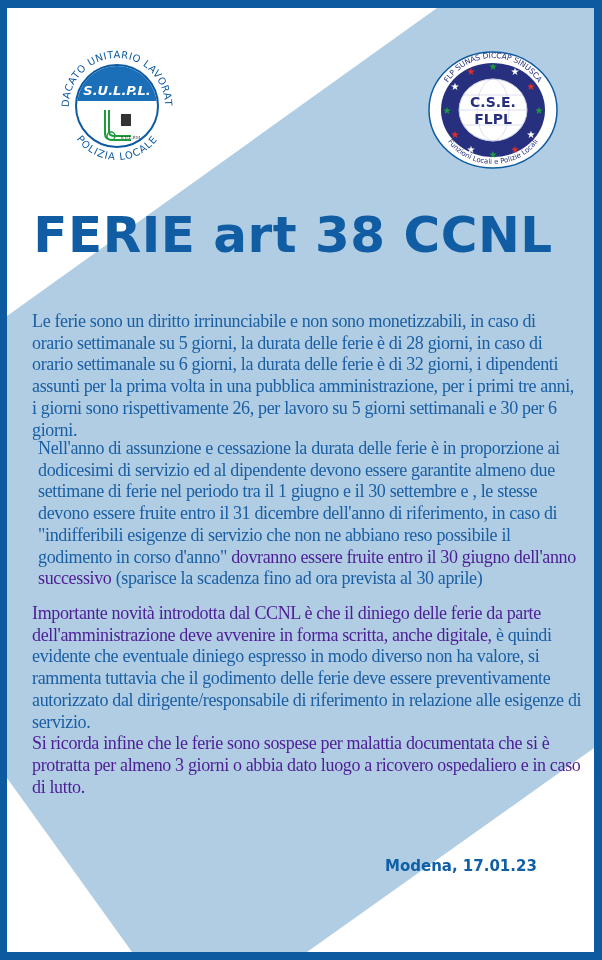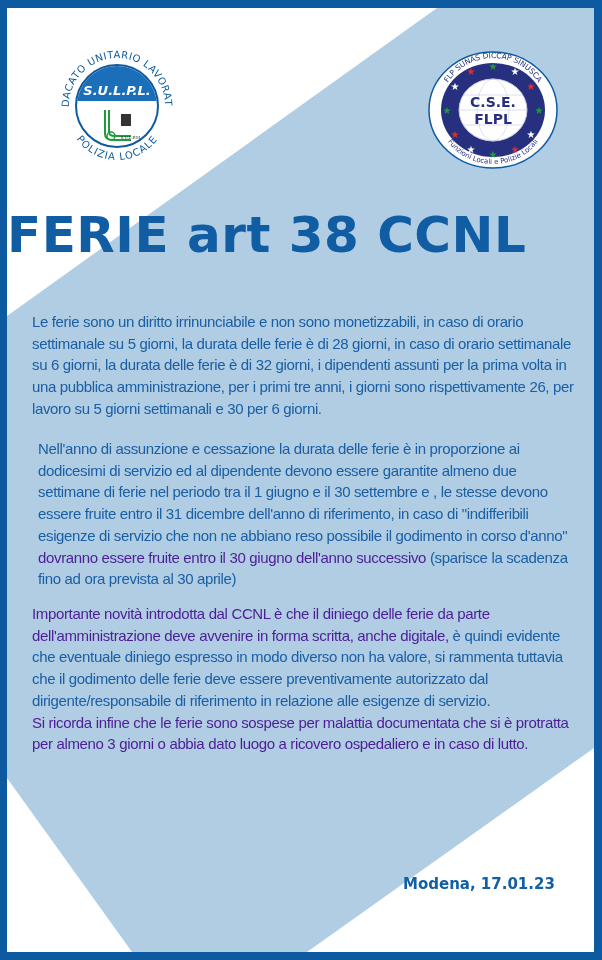--- a/index.html
+++ b/index.html
@@ -2,27 +2,27 @@
 <html><head>
 <meta charset="utf-8">
 <style>
   html, body { margin: 0; padding: 0; }
   body { width: 602px; height: 960px; position: relative; overflow: hidden; background: #0e5aa0; font-family: "DejaVu Sans", sans-serif; }
   .frame { position: absolute; left: 7px; top: 8px; width: 587px; height: 944px; background: #ffffff; overflow: hidden; }
   .bg-shape { position: absolute; left: 0; top: 0; width: 587px; height: 944px; }
   .logo { position: absolute; }
   .logo-left { left: 48px; top: 36px; width: 124px; height: 124px; }
   .logo-right { left: 420px; top: 42px; width: 132px; height: 120px; }
-  .title { position: absolute; left: 0; width: 572px; top: 198px; font-family: "DejaVu Sans", sans-serif; font-weight: bold; font-size: 50px; letter-spacing: 0.5px; color: #105da4; margin: 0; }
-  .para { position: absolute; font-family: Liberation Sans, sans-serif; font-size: 15px; line-height: 21.7px; color: #1a5ea3; margin: 0; letter-spacing: -0.35px; }
+  .title { position: absolute; left: 0; width: 572px; top: 198px; text-align: center; font-family: "DejaVu Sans", sans-serif; font-weight: bold; font-size: 50px; letter-spacing: 0.5px; color: #105da4; margin: 0; }
+  .para { position: absolute; font-family: Liberation Serif, serif; font-size: 18px; line-height: 21.7px; color: #1a5ea3; margin: 0; letter-spacing: -0.35px; }
   .p1 { left: 25px; top: 303px; width: 545px; }
   .p2 { left: 31px; top: 430px; width: 540px; }
   .p3 { left: 25px; top: 595px; width: 550px; }
   .red { color: #4c1d95; }
-  .signature { position: absolute; left: 378px; top: 849px; font-family: "DejaVu Sans", sans-serif; font-weight: bold; font-size: 15px; color: #115fa5; margin: 18px; }
+  .signature { position: absolute; left: 378px; top: 849px; font-family: "DejaVu Sans", sans-serif; font-weight: bold; font-size: 15px; color: #115fa5; margin: 0; }
 </style>
 </head>
 <body>
 
 <div class="frame">
   <svg class="bg-shape" viewBox="0 0 587 944" width="587" height="944">
     <polygon points="430,0 587,0 587,740 300,944 125,944 0,770 0,308" fill="#b0cde3"></polygon>
   </svg>
 
   <svg class="logo logo-left" viewBox="0 0 124 124">

